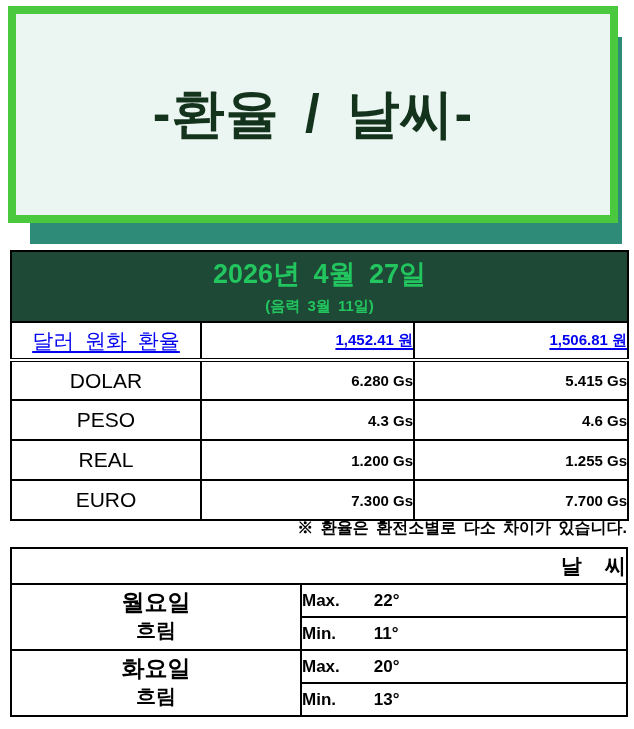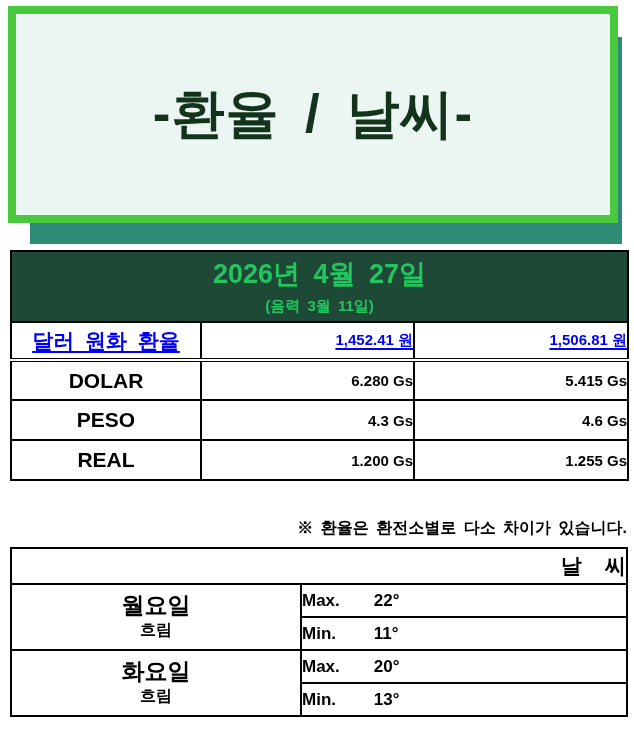--- a/index.html
+++ b/index.html
@@ -12,36 +12,36 @@
                 background:#ebf5f1; border:8px solid #4ac83e; display:flex; align-items:center; justify-content:center; }
   .banner-title { font-size:53px; font-weight:bold; color:#14331d; letter-spacing:1px; word-spacing:10px; white-space:pre; }
 
   
   table { border-collapse:collapse; table-layout:fixed; }
   .fx-table { position:absolute; left:10px; top:250px; width:617px; }
   .fx-table th, .fx-table td { border:2px solid #000; padding:0; }
   .date-header { background:#1d4936; color:#22c55e; height:69px; text-align:center; vertical-align:middle; }
   .date-main  { font-size:27px; font-weight:bold; word-spacing:6px; line-height:1.15; margin-top:2px; }
   .date-lunar { font-size:15px; font-weight:bold; word-spacing:3px; margin-top:6px; }
-  .fx-name { text-align:center; font-weight:bold; font-size:21px; word-spacing:5px; }
+  .fx-name { text-align:center; font-weight:normal; font-size:21px; word-spacing:5px; }
   .fx-val  { text-align:right; padding-right:14px; font-weight:bold; font-size:15px; }
   .fx-row  { height:40px; }
   .krw-row { height:38px; }
   .krw-row td { color:#0202f0; text-decoration:underline; text-decoration-thickness:2px; text-underline-offset:3px;
                 border-bottom:4px double #000; }
   .fx-note { position:absolute; top:518px; right:7px; width:620px; text-align:right;
              font-size:16px; font-weight:bold; color:#000; word-spacing:3px; }
 
   
   .wx-table { position:absolute; left:10px; top:547px; width:616px; }
   .wx-table th, .wx-table td { border:2px solid #000; padding:0; }
   .wx-header { height:34px; text-align:right; font-size:21px; font-weight:bold; white-space:pre; color:#000; background:#fff; }
   .wx-day  { text-align:center; vertical-align:middle; }
   .day-name { font-size:23px; font-weight:bold; line-height:1.1; }
-  .day-cond { font-size:16px; font-weight:bold; margin-top:1px; }
+  .day-cond { font-size:20px; font-weight:bold; margin-top:1px; }
   .wx-temp { height:31px; text-align:left; padding-left:103px; font-weight:bold; font-size:17px; vertical-align:middle; }
   .wx-label { display:inline-block; width:67px; }
   .wx-value { display:inline-block; }
 </style>
 </head>
 <body>
 
 <div class="page">
 
   <div class="banner-shadow"></div>
@@ -76,20 +76,25 @@
       </tr>
       <tr class="fx-row">
         <td class="fx-name">PESO</td>
         <td class="fx-val">4.3 Gs</td>
         <td class="fx-val">4.6 Gs</td>
       </tr>
       <tr class="fx-row">
         <td class="fx-name">REAL</td>
         <td class="fx-val">1.200 Gs</td>
         <td class="fx-val">1.255 Gs</td>
+      </tr>
+      <tr class="fx-row">
+        <td class="fx-name">EURO</td>
+        <td class="fx-val">7.300 Gs</td>
+        <td class="fx-val">7.700 Gs</td>
       </tr>
     </tbody>
   </table>
 
   <div class="fx-note">※ 환율은 환전소별로 다소 차이가 있습니다.</div>
 
   <table class="wx-table">
     <colgroup>
         <col style="width:290px">
         <col style="width:326px">

